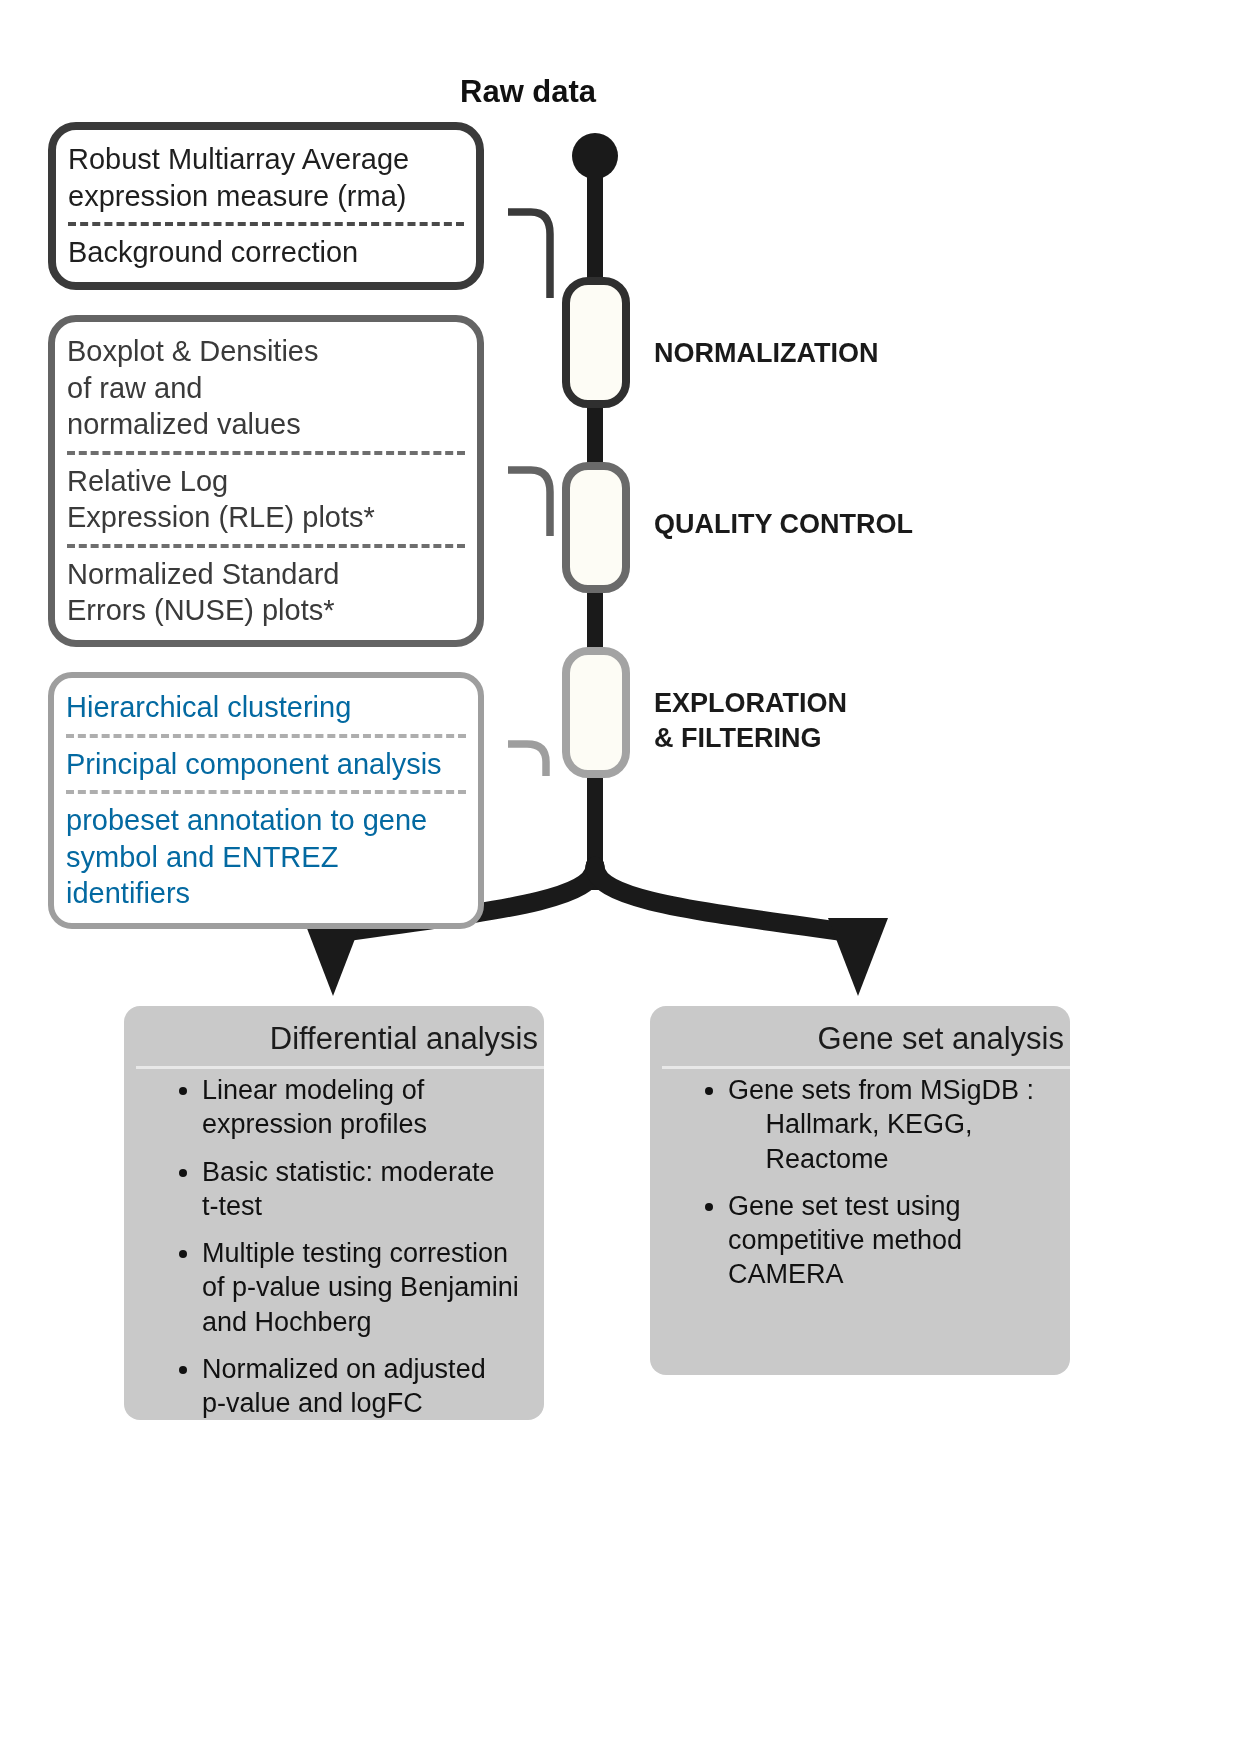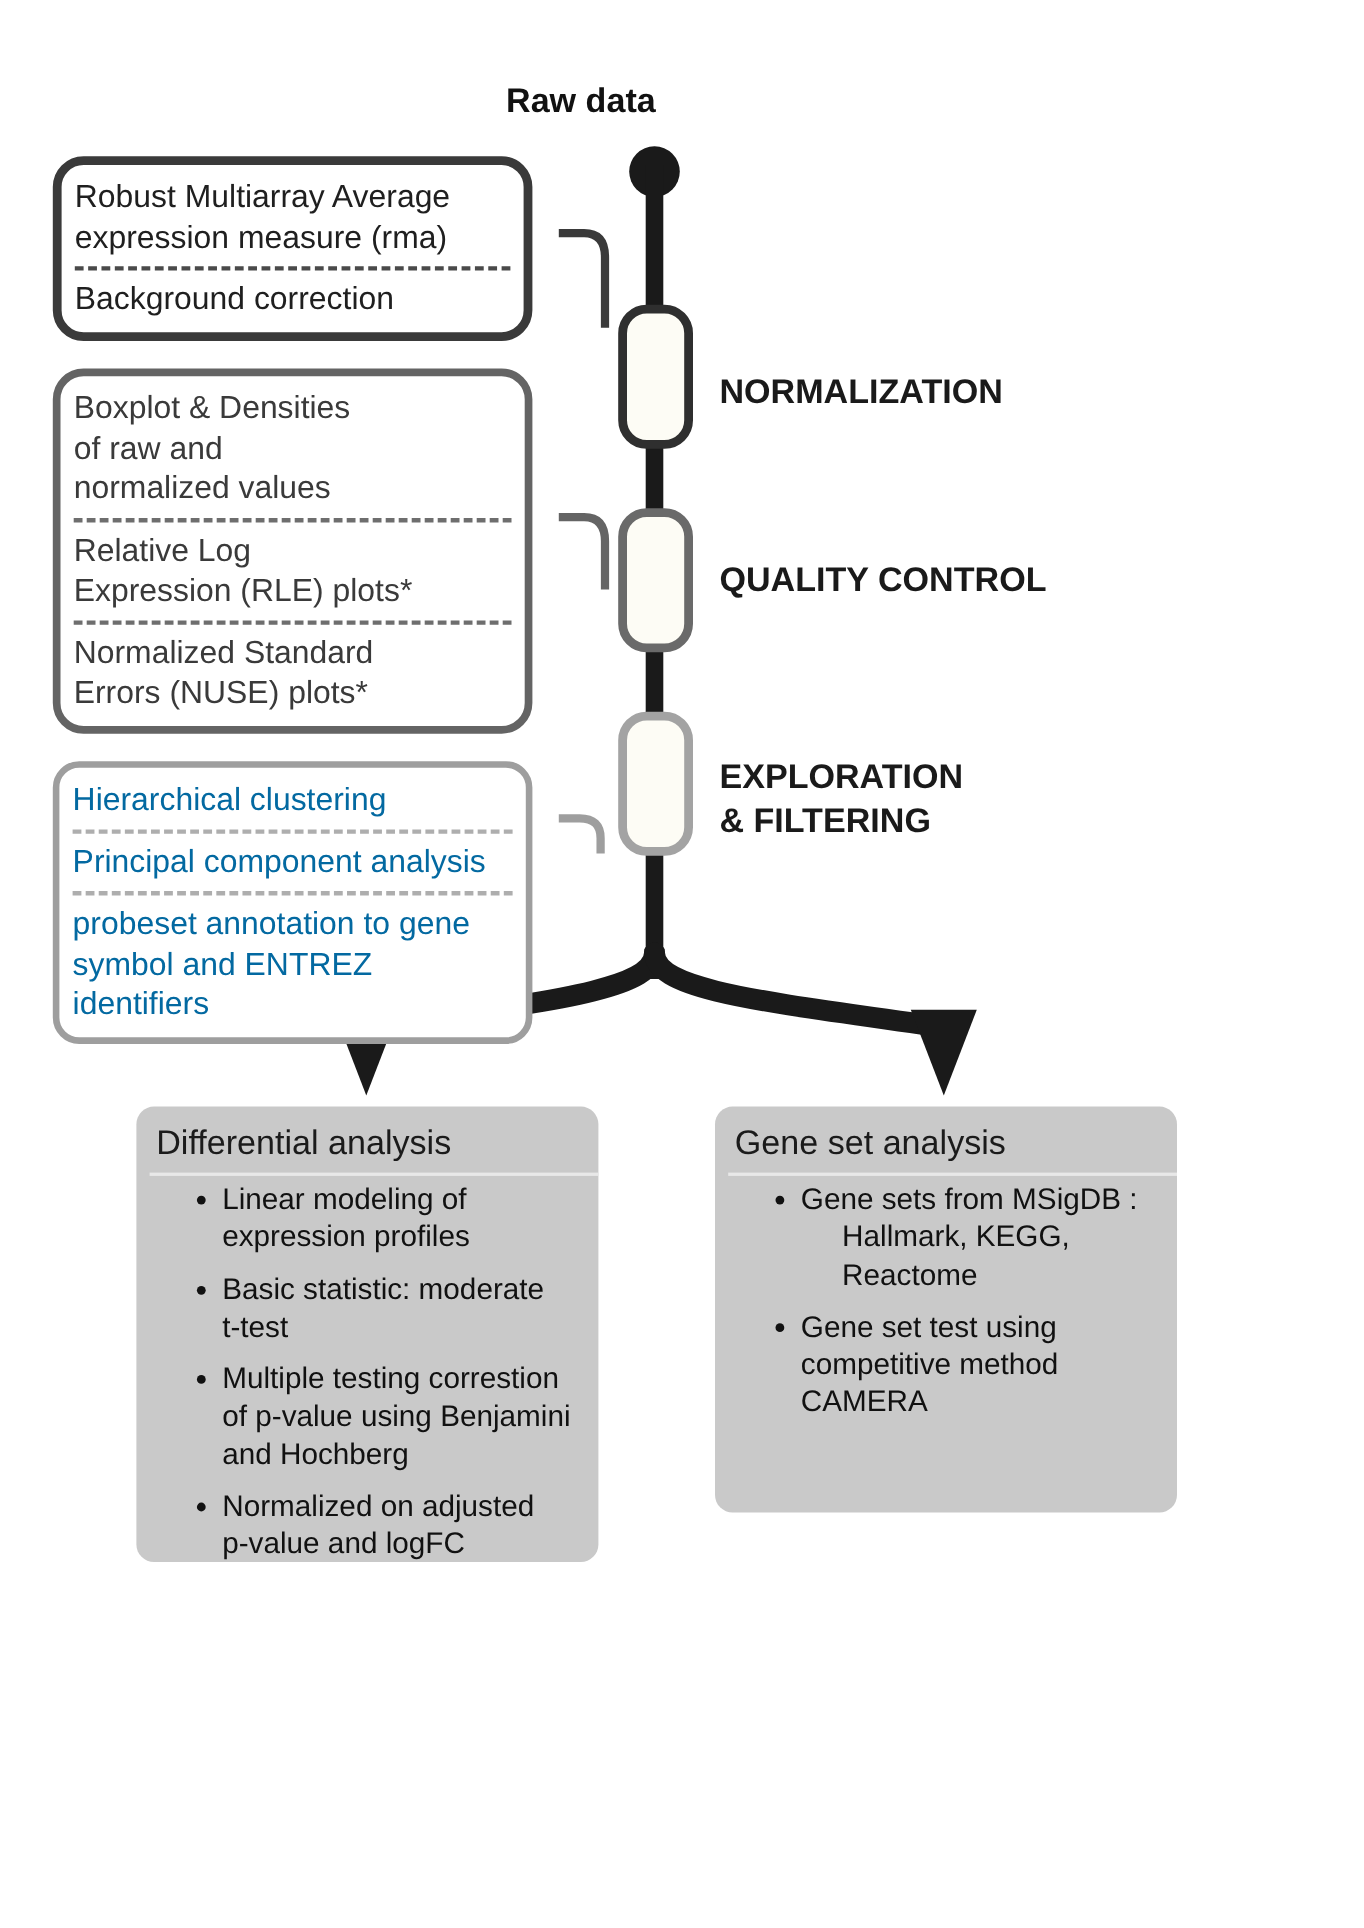--- a/index.html
+++ b/index.html
@@ -27,21 +27,21 @@
   .rawdata {
     position: absolute; left: 460px; top: 74px; width: 270px;
     text-align: left; font-size: 31px; font-weight: bold; color: #111;
     z-index: 2;
   }
 
   
   .stepbox {
     position: absolute; left: 48px; width: 436px;
     background: #ffffff; border-style: solid;
-    padding: 3px 10px; z-index: 2; margin-top: 20px;
+    padding: 3px 10px; z-index: 2;
   }
   .stepbox .section {
     font-size: 29px; line-height: 1.26; padding: 8px 2px;
     white-space: pre-line;
   }
   .stepbox .divider { border-top: 4px dashed; margin: 0 2px; }
 
   .box1 { top: 122px; border-width: 8px; border-color: #3a3a3a; border-radius: 28px; }
   .box1 .section { color: #1f1f1f; }
   .box1 .divider { border-color: #4a4a4a; }
@@ -59,36 +59,36 @@
     position: absolute; left: 562px; width: 68px;
     background: #fdfcf5; border-radius: 26px; border-style: solid;
     z-index: 3;
   }
   .node1 { top: 277px; height: 131px; border-width: 8px; border-color: #2f2f2f; }
   .node2 { top: 462px; height: 131px; border-width: 8px; border-color: #6a6a6a; }
   .node3 { top: 647px; height: 131px; border-width: 8px; border-color: #a3a3a3; }
 
   
   .stage-label {
-    position: absolute; left: 654px; font-size: 31px; font-weight: bold;
+    position: absolute; left: 654px; font-size: 27px; font-weight: bold;
     color: #1a1a1a; z-index: 2; white-space: pre-line; line-height: 1.3;
   }
   .label1 { top: 336px; }
   .label2 { top: 507px; }
   .label3 { top: 686px; }
 
   
   .analysis-box {
     position: absolute; background: #c9c9c9; border-radius: 16px;
     z-index: 2; overflow: hidden;
   }
   .diff-box { left: 124px; top: 1006px; width: 420px; height: 414px; }
   .gene-box { left: 650px; top: 1006px; width: 420px; height: 369px; }
   .analysis-title {
-    font-size: 31px; color: #1b1b1b; text-align: left;
+    font-size: 31px; color: #1b1b1b; text-align: right;
     padding: 15px 6px 9px; border-bottom: 3px solid #e8e8e8; margin-left: 12px;
   }
   .analysis-box ul {
     margin: 4px 0 0; padding-left: 78px;
     font-size: 27px; color: #111; list-style: disc;
   }
   .analysis-box li {
     margin-bottom: 13px; line-height: 1.27; white-space: pre-wrap;
   }
 </style>

